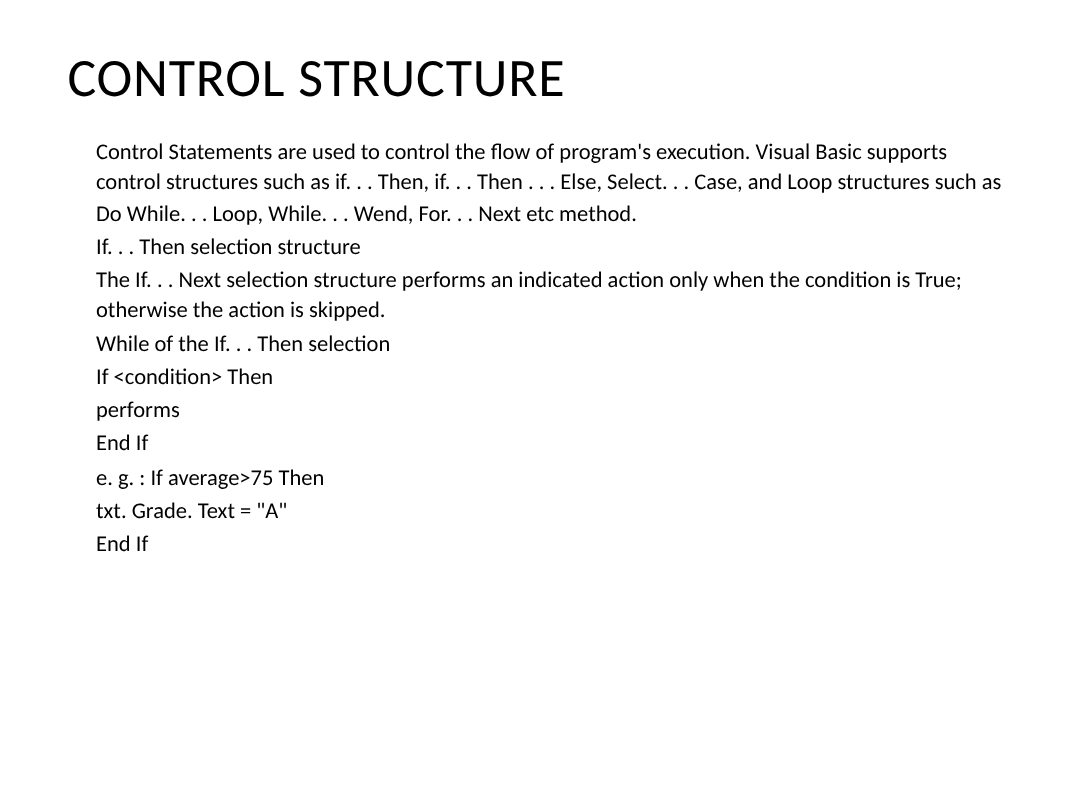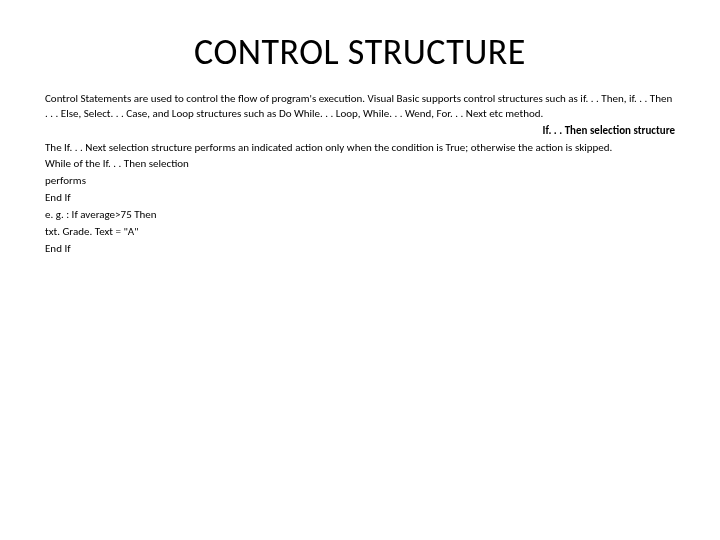--- a/index.html
+++ b/index.html
@@ -7,39 +7,40 @@
       width: 720px;
       height: 540px;
       background: #fff;
       font-family: Calibri, "Segoe UI", Arial, sans-serif;
       color: #000;
       padding: 30px 45px;
     }
     .title {
       font-size: 36px;
       font-weight: 400;
-      text-align: center;
       margin-bottom: 18px;
       letter-spacing: 0.5px;
     }
     .body-text {
-      font-size: 11px;
+      font-size: 15px;
       line-height: 1.35;
+      margin-left: 19px;
     }
     .para { margin-bottom: 2px; }
-    .bold { font-weight: bold; text-align: right; }
+    .bold { font-weight: normal; }
   </style>
 </head>
 <body>
 
 <h1 class="title">CONTROL STRUCTURE</h1>
 
 <div class="body-text">
   <p class="para">Control Statements are used to control the flow of program's execution. Visual Basic supports control structures such as if. . . Then, if. . . Then . . . Else, Select. . . Case, and Loop structures such as Do While. . . Loop, While. . . Wend, For. . . Next etc method.</p>
   <p class="para bold">If. . . Then selection structure</p>
   <p class="para">The If. . . Next selection structure performs an indicated action only when the condition is True; otherwise the action is skipped.</p>
   <p class="para">While of the If. . . Then selection</p>
+  <p class="para">If &lt;condition&gt; Then</p>
   <p class="para">performs</p>
   <p class="para">End If</p>
   <p class="para">e. g. : If average&gt;75 Then</p>
   <p class="para">txt. Grade. Text = "A"</p>
   <p class="para">End If</p>
 </div>
 
 </body></html>

